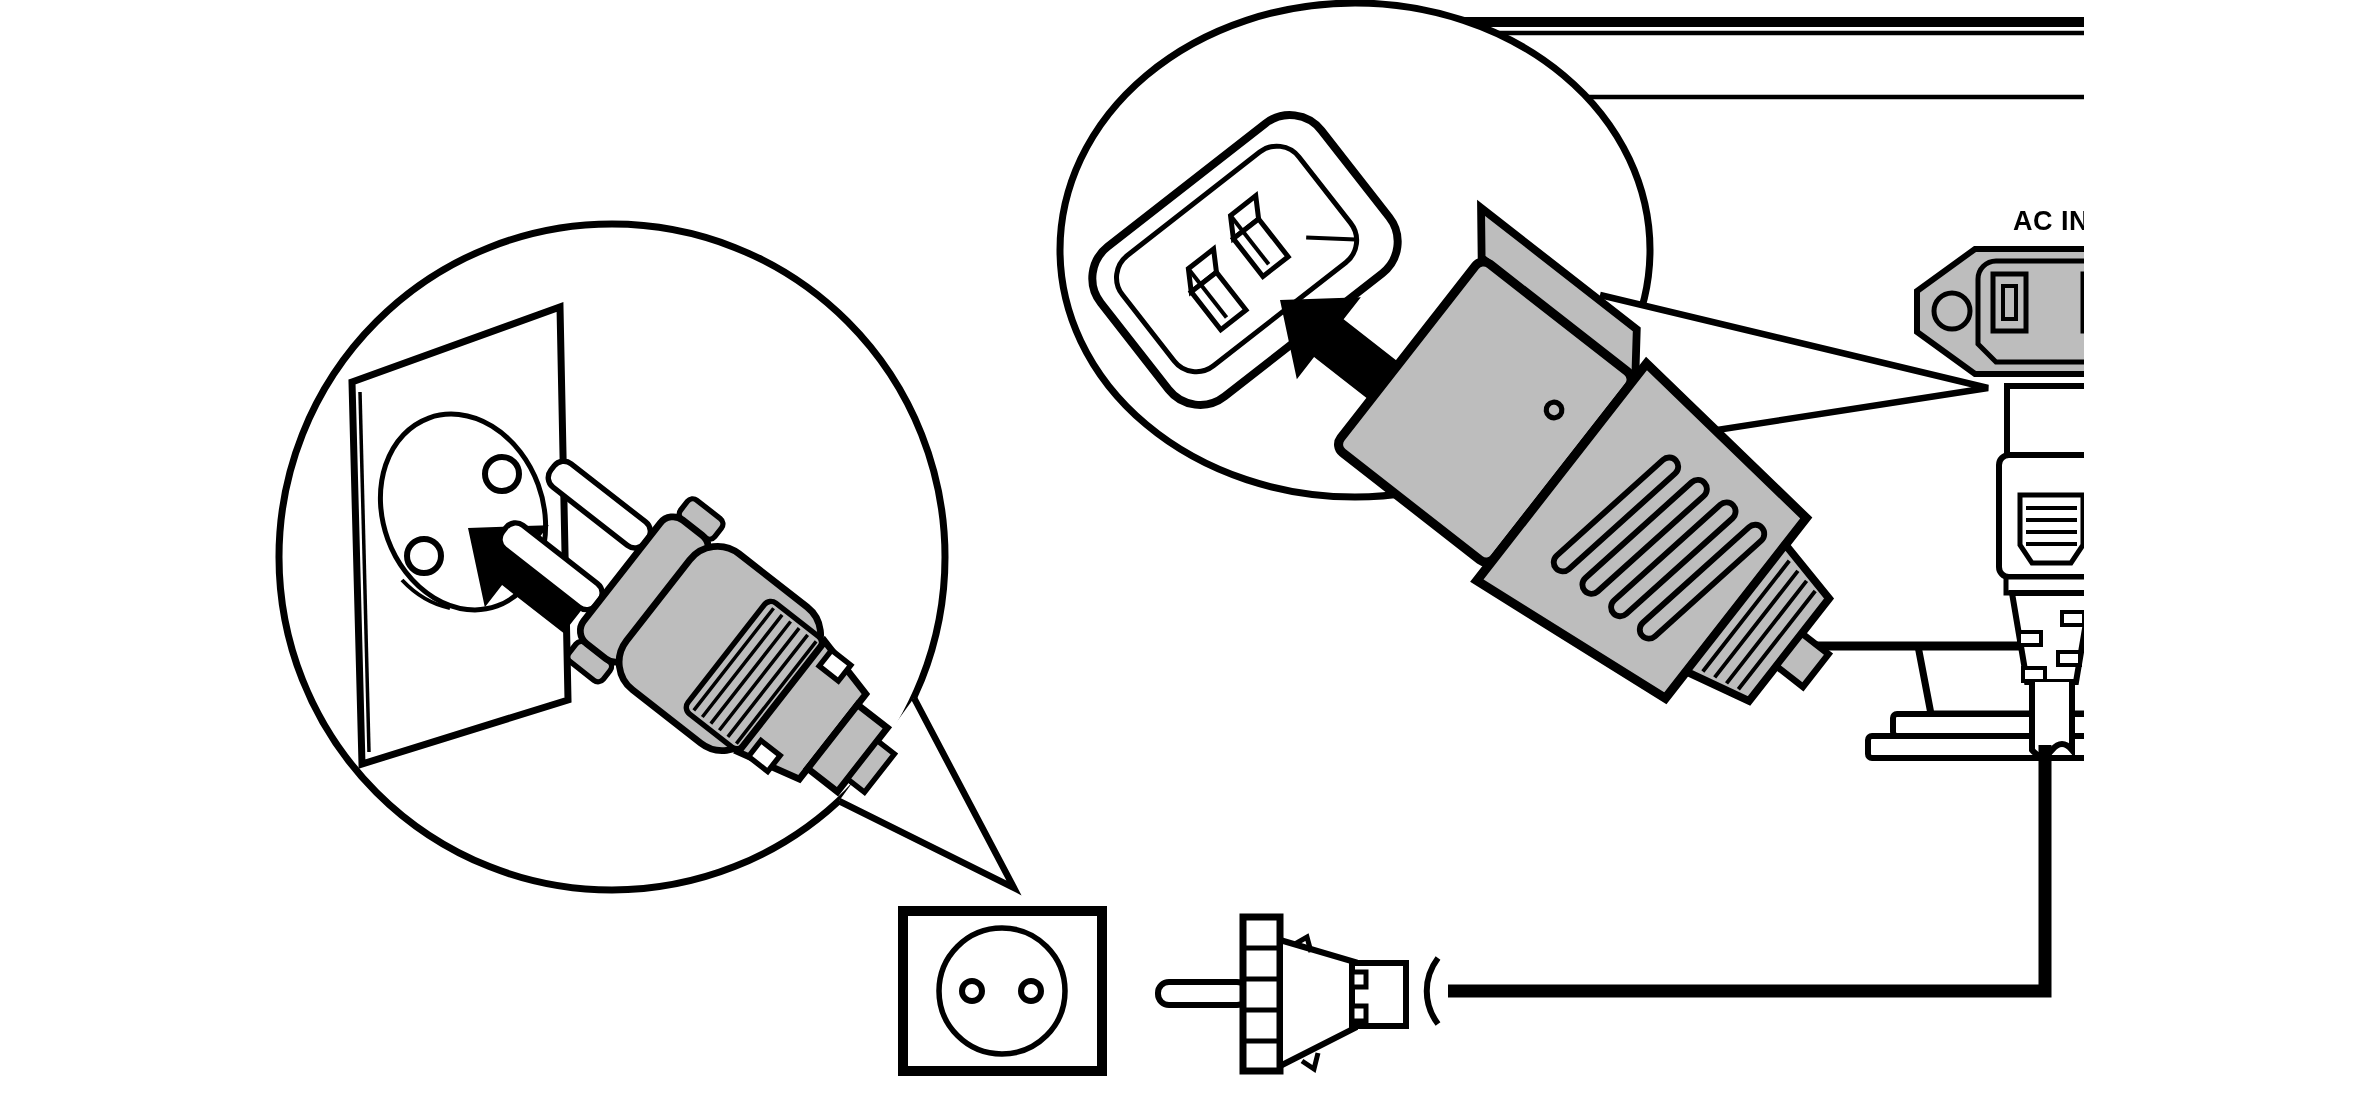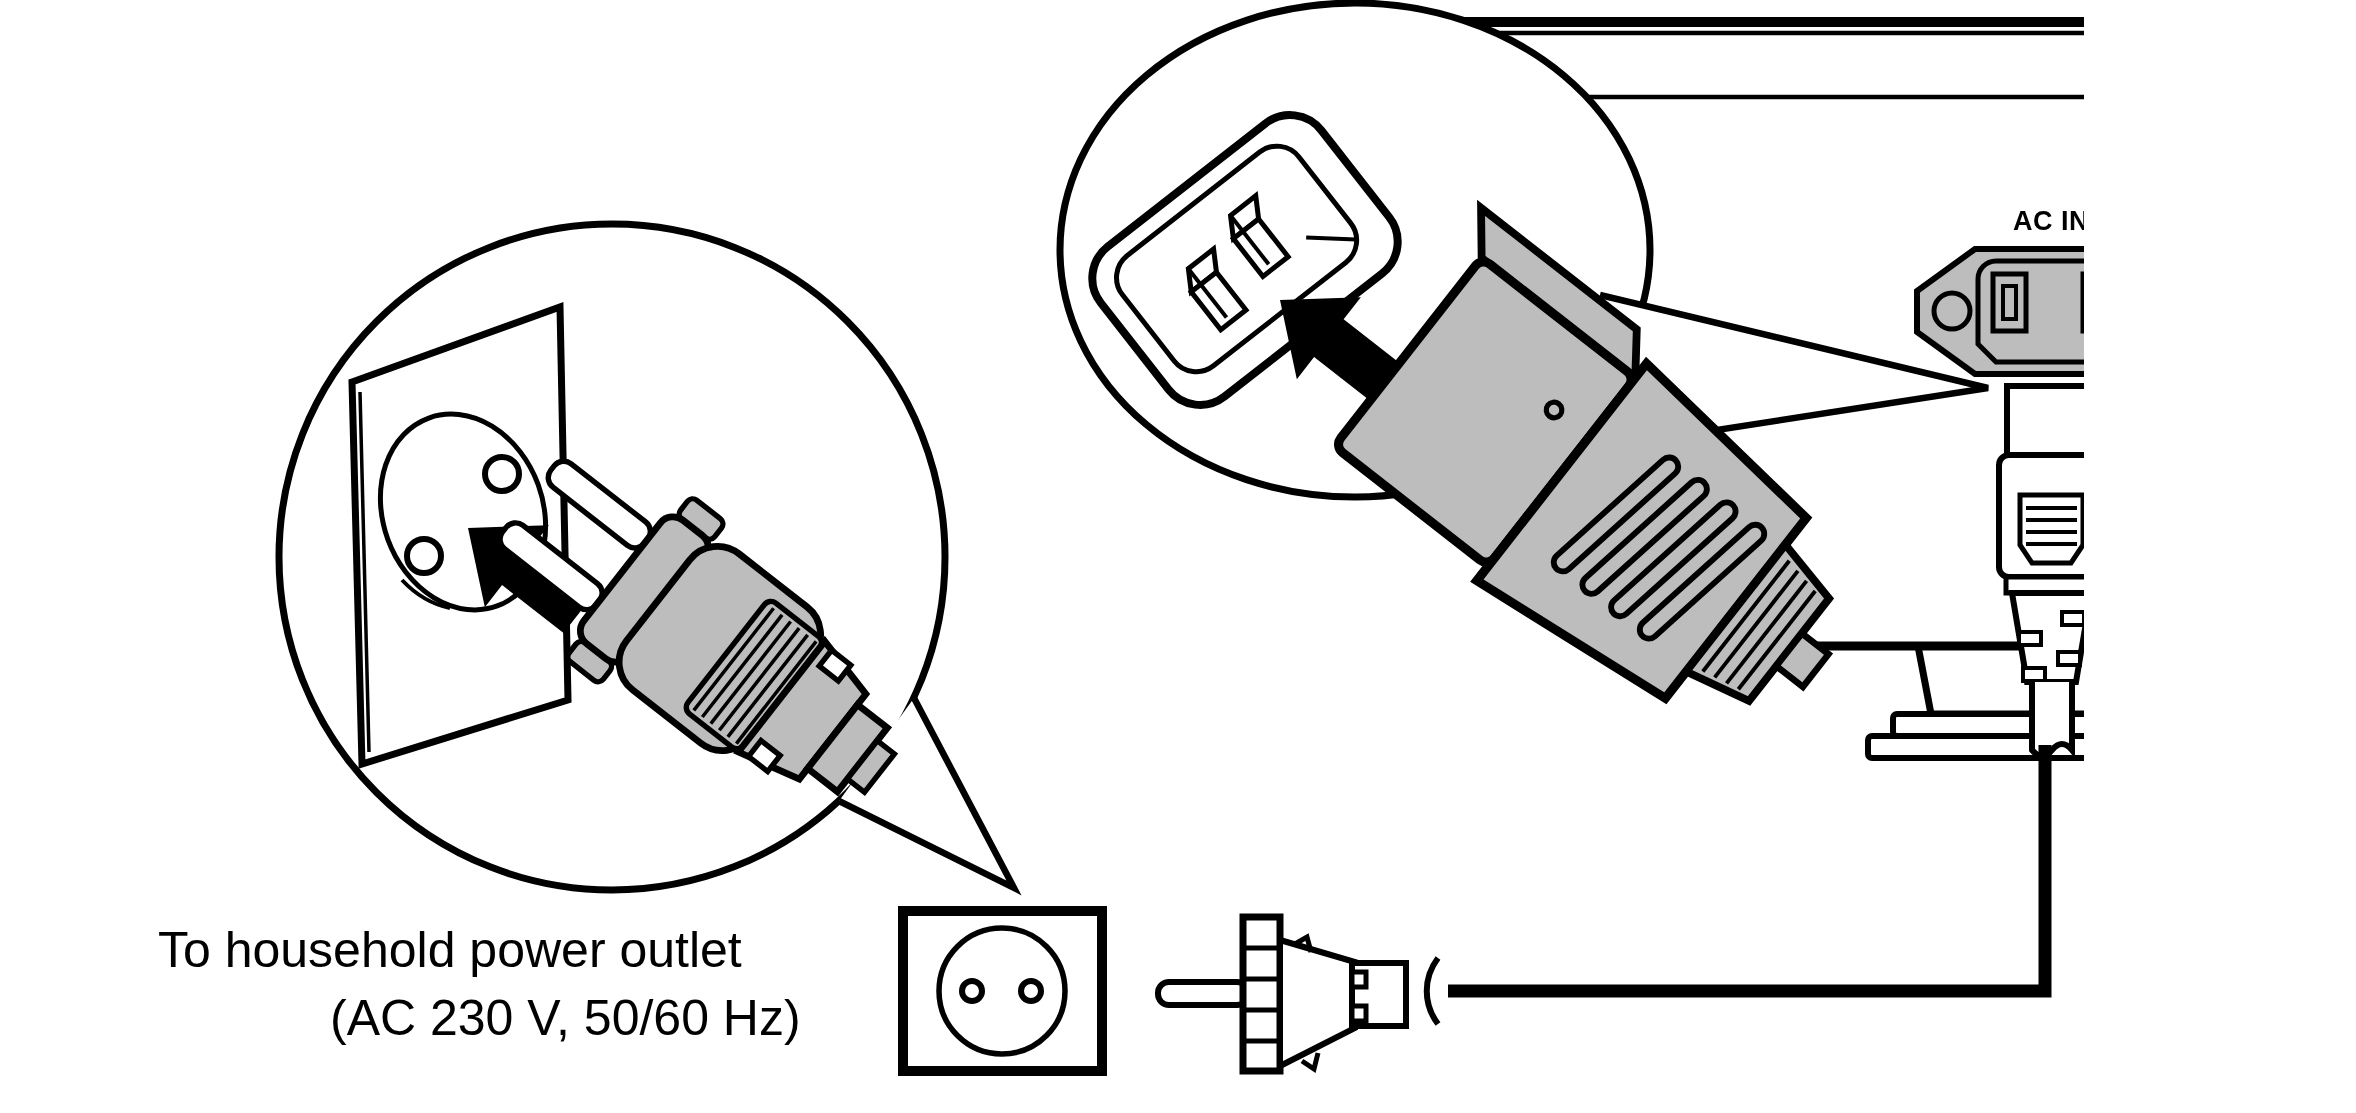--- a/index.html
+++ b/index.html
@@ -160,16 +160,14 @@
       <rect x="252" y="-62" width="14" height="124" rx="7" transform="rotate(10 259 0)" class="ln" stroke-width="4.5"></rect>
       <rect x="280" y="-62" width="14" height="124" rx="7" transform="rotate(10 287 0)" class="ln" stroke-width="4.5"></rect>
       <polygon points="320,-62 372,-50 372,50 320,62" class="gray" stroke-width="6"></polygon>
       <path d="M330,-54 v108 M340,-52 v104 M350,-50 v100 M360,-48 v96" class="ln" stroke-width="3"></path>
       <rect x="372" y="-16" width="26" height="32" class="gray" stroke-width="5"></rect>
     </g>
   </svg>
 
   <div class="small-label" style="left:1951px;top:206px;">AC IN</div>
 
-  <div class="caption" style="left:158px;top:924px;">To household power outlet</div>
-  <div class="caption" style="left:330px;top:992px;">(AC 230 V, 50/60 Hz)</div>
 
 </div>
 
 </body></html>

